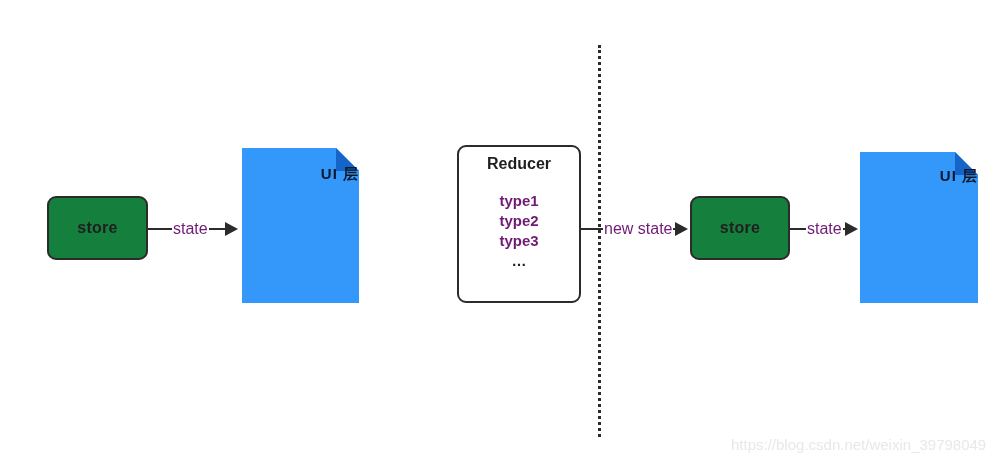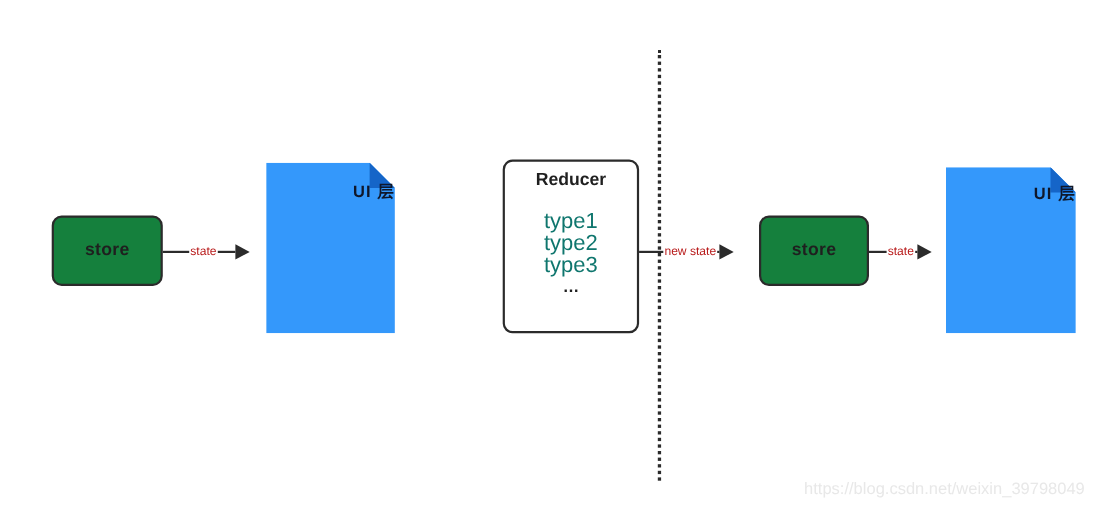--- a/index.html
+++ b/index.html
@@ -66,23 +66,23 @@
     align-items: center;
     padding-top: 8px;
   }
   .reducer-title {
     font-size: 16px;
     font-weight: bold;
     color: #1f1f1f;
     margin-bottom: 18px;
   }
   .reducer-type {
-    font-size: 20px;
-    font-weight: normal;
-    color: #0f766e;
+    font-size: 15px;
+    font-weight: bold;
+    color: #701a75;
     line-height: 20px;
   }
   .reducer-ellipsis {
     font-size: 15px;
     font-weight: bold;
     color: #1f1f1f;
     line-height: 20px;
   }
 
   
@@ -91,22 +91,22 @@
     height: 24px;
     display: flex;
     align-items: center;
   }
   .conn-line {
     height: 2px;
     background: #2b2b2b;
     flex: 0 0 auto;
   }
   .conn-label {
-    font-size: 11px;
-    color: #b91c1c;
+    font-size: 16px;
+    color: #701a75;
     white-space: nowrap;
     padding: 0 1px;
     line-height: 12px;
   }
   .conn-arrow {
     width: 0;
     height: 0;
     border-top: 7px solid transparent;
     border-bottom: 7px solid transparent;
     border-left: 13px solid #2b2b2b;

